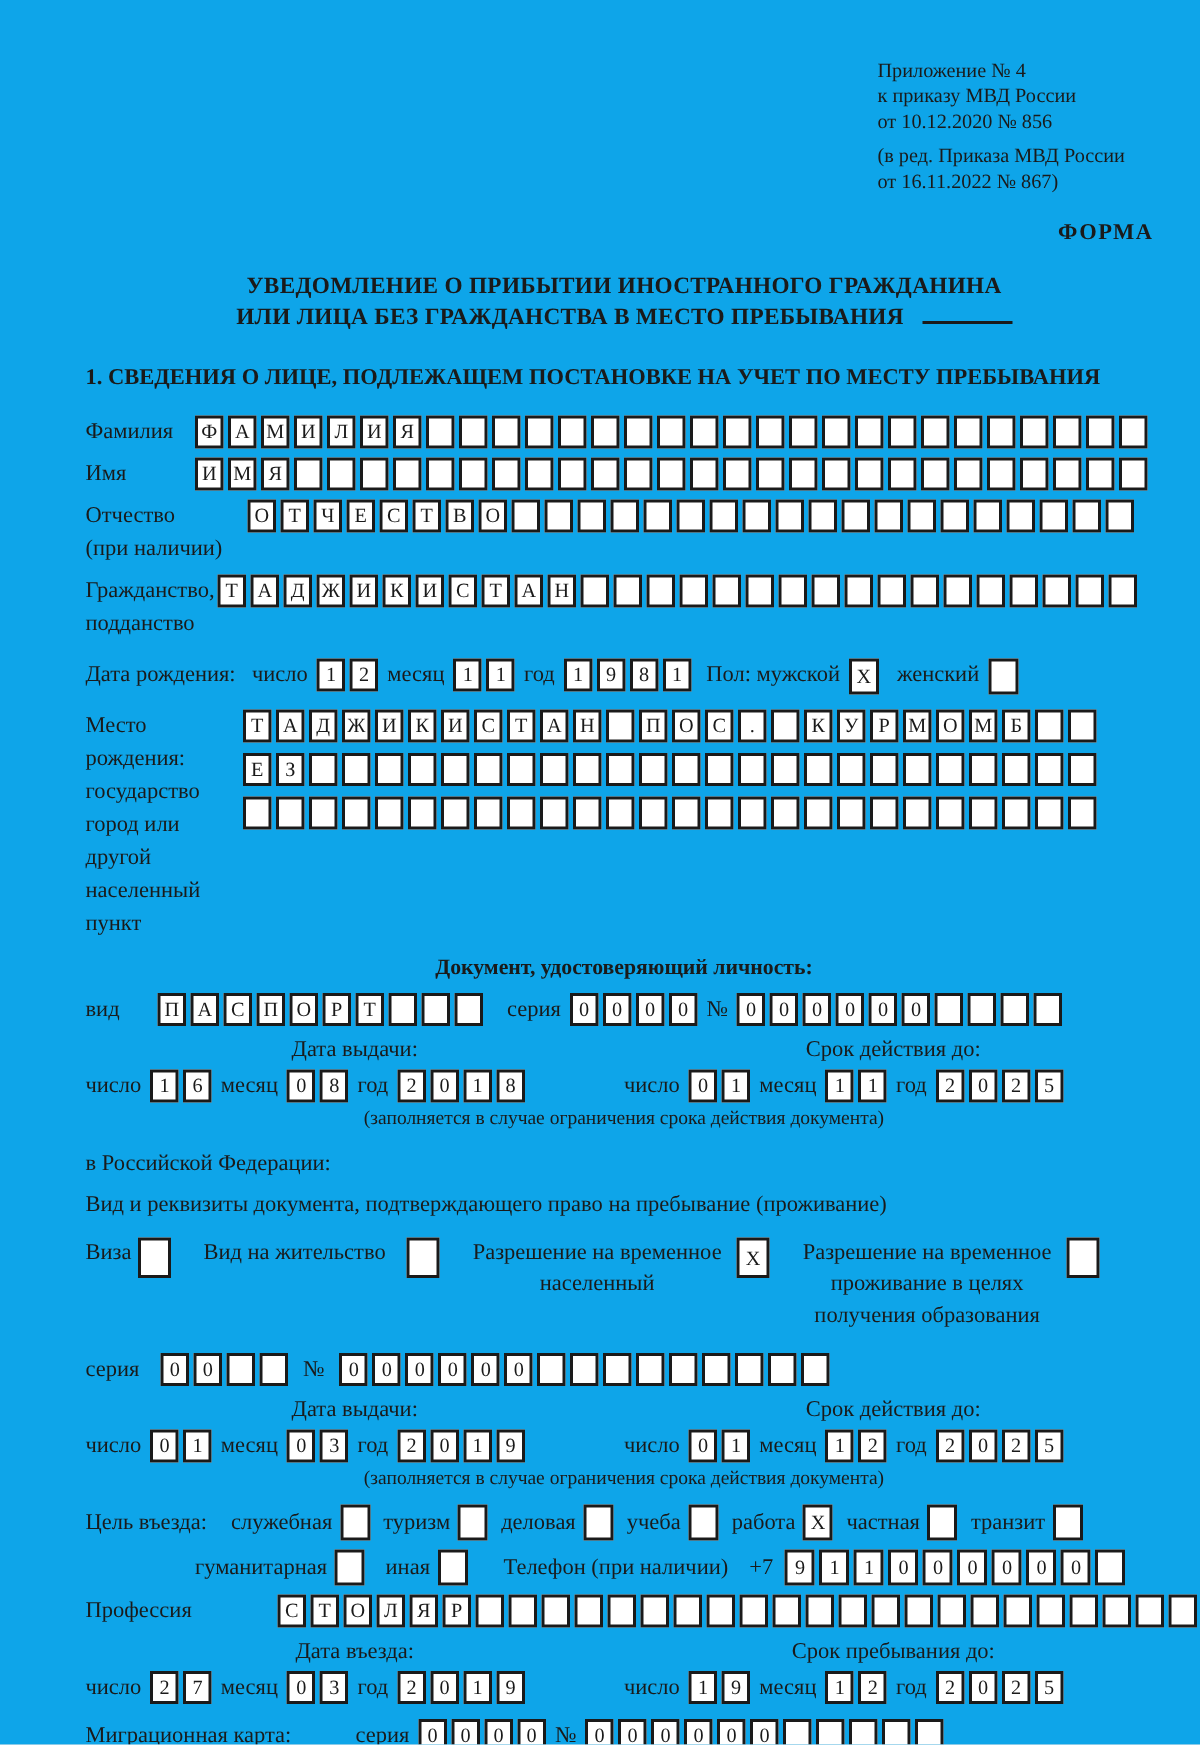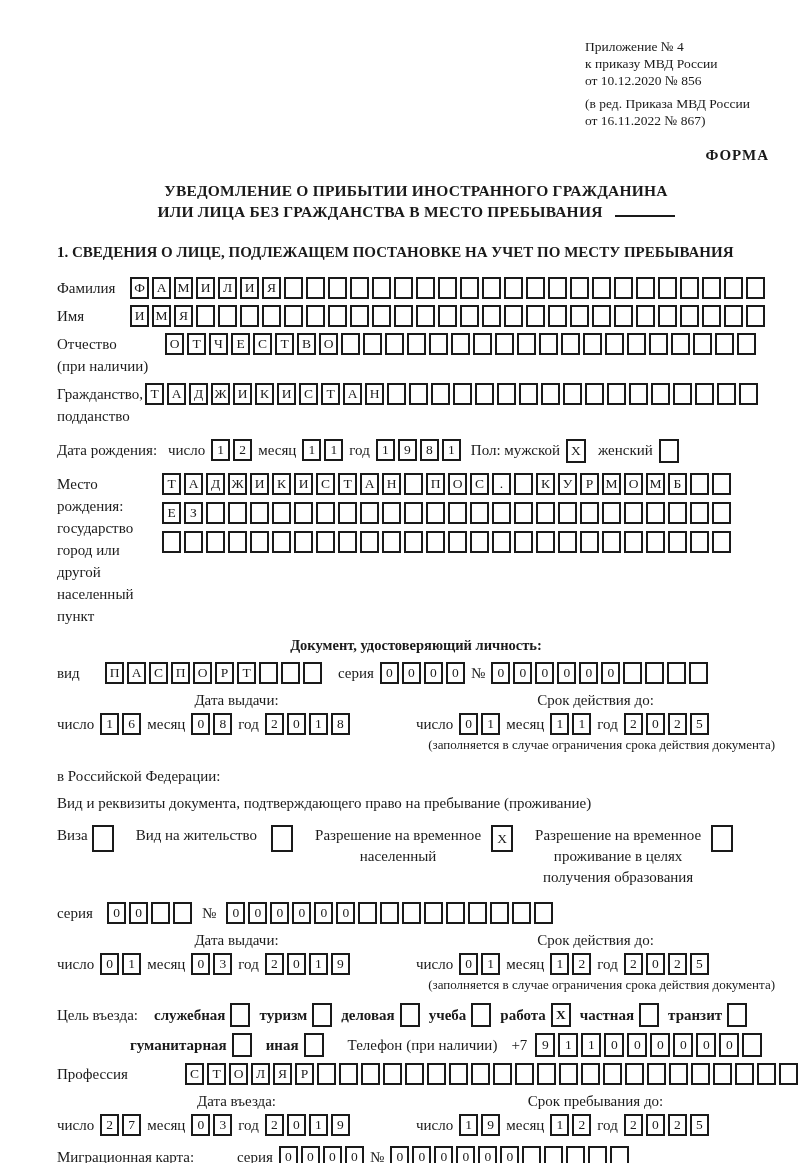--- a/index.html
+++ b/index.html
@@ -1,17 +1,17 @@
 <!DOCTYPE html>
 <html><head>
 <meta charset="utf-8">
 <style>
   html,body{margin:0;padding:0;background:#e9e9e9;}
   .page{
-    width:800px;height:1163px;background:#ffffff;box-sizing:border-box;
+    width:800px;height:1163px;background:#0ea5e9;box-sizing:border-box;
     padding:38px 25px 0 57px;position:relative;overflow:hidden;
     font-family:"Liberation Serif","DejaVu Serif",serif;color:#1a1a1a;font-size:15px;
   }
   
   .hdr{margin-left:auto;width:190px;font-size:13.5px;line-height:17px;}
   .hdr .amend{margin-top:6px;}
   .forma{text-align:right;font-weight:bold;font-size:15px;margin-top:18px;padding-right:6px;letter-spacing:1px;}
   .title{text-align:center;font-weight:bold;font-size:15.5px;line-height:21px;margin-top:16px;letter-spacing:.2px;}
   .blankline{display:inline-block;width:60px;border-bottom:2px solid #1a1a1a;height:13px;margin-left:12px;}
   .sect{font-weight:bold;font-size:15px;margin:22px 0 16px 0;}
@@ -34,28 +34,28 @@
   .cellcol{display:flex;flex-direction:column;gap:7px;}
   .dl{line-height:22px;margin:0 6px;}
   .dl.first{margin-left:0;}
   
   .subhead{text-align:center;font-weight:bold;font-size:14.5px;margin:10px 0 8px 0;}
   
   .dgrid{display:flex;margin-bottom:2px;}
   .dcol{width:50%;}
   .dhead{text-align:center;margin-bottom:4px;}
   .drow{display:flex;align-items:flex-start;}
-  .note{font-size:13px;text-align:right;margin:2px 0 10px 0;}
+  .note{font-size:13px;text-align:center;margin:2px 0 10px 0;}
   
   .optrow{display:flex;align-items:flex-start;margin:8px 0 14px 0;}
   .optpair{display:inline-flex;align-items:flex-start;}
   .optlines{text-align:center;line-height:21px;} .gap22{width:22px;flex:0 0 auto;}
   .intro{line-height:27px;}
   
-  .pp{display:inline-flex;align-items:flex-end;margin-right:9px;font-weight:bold;}
+  .pp{display:inline-flex;align-items:flex-end;margin-right:9px;}
   .pp .plbl{line-height:24px;margin-right:5px;}
   .phone-prefix{line-height:24px;margin:0 8px 0 14px;}
 </style>
 </head>
 <body>
 
 <div class="page">
 
   <div class="hdr">
     <div>Приложение № 4</div>

